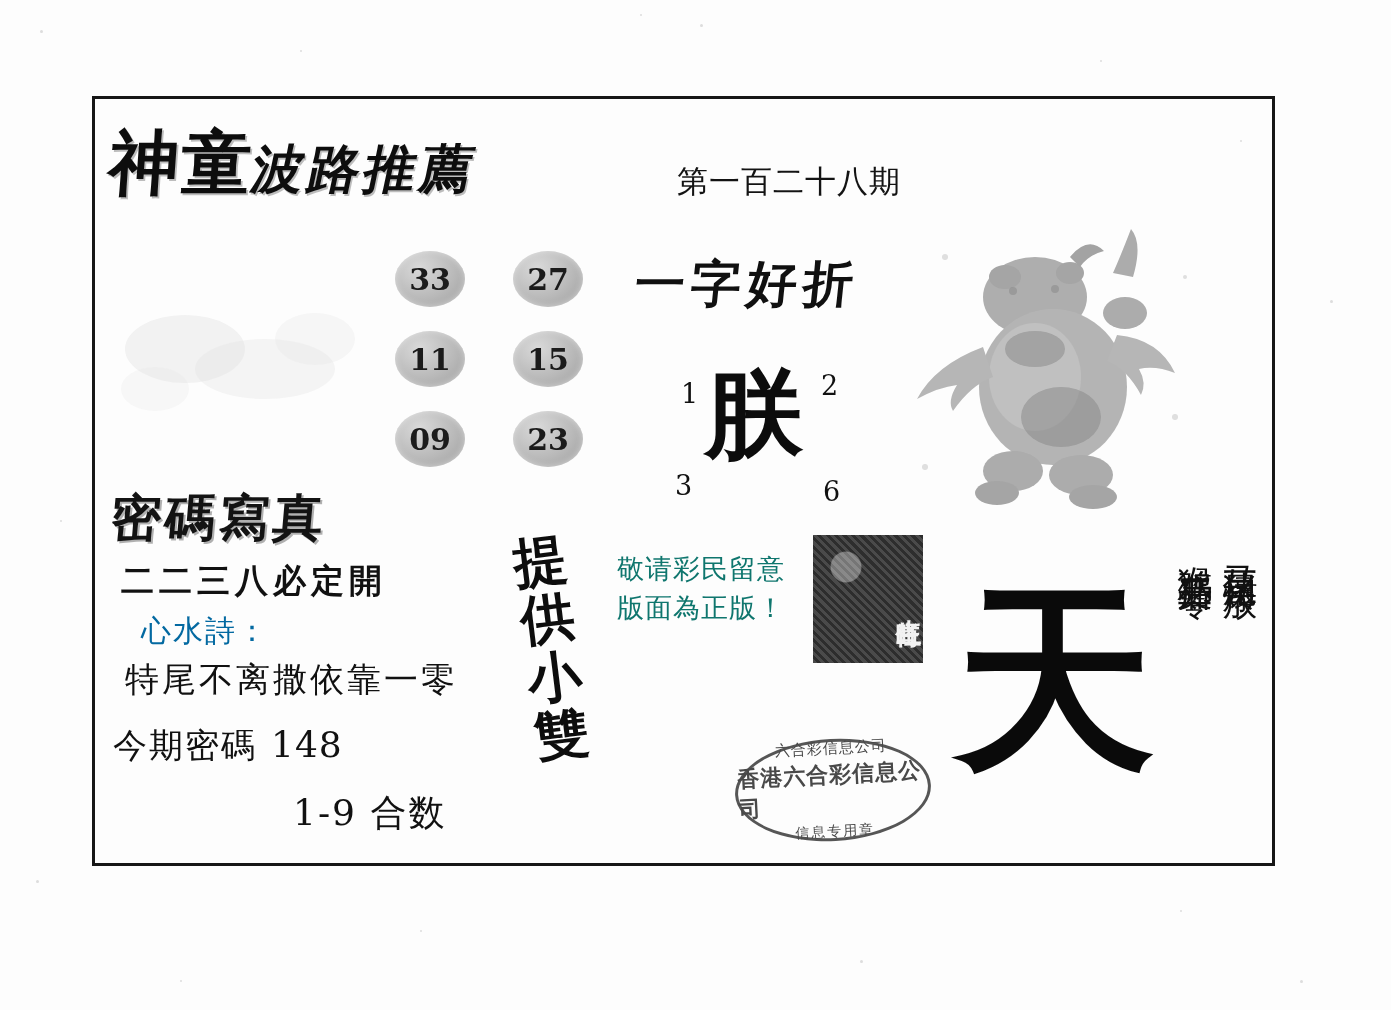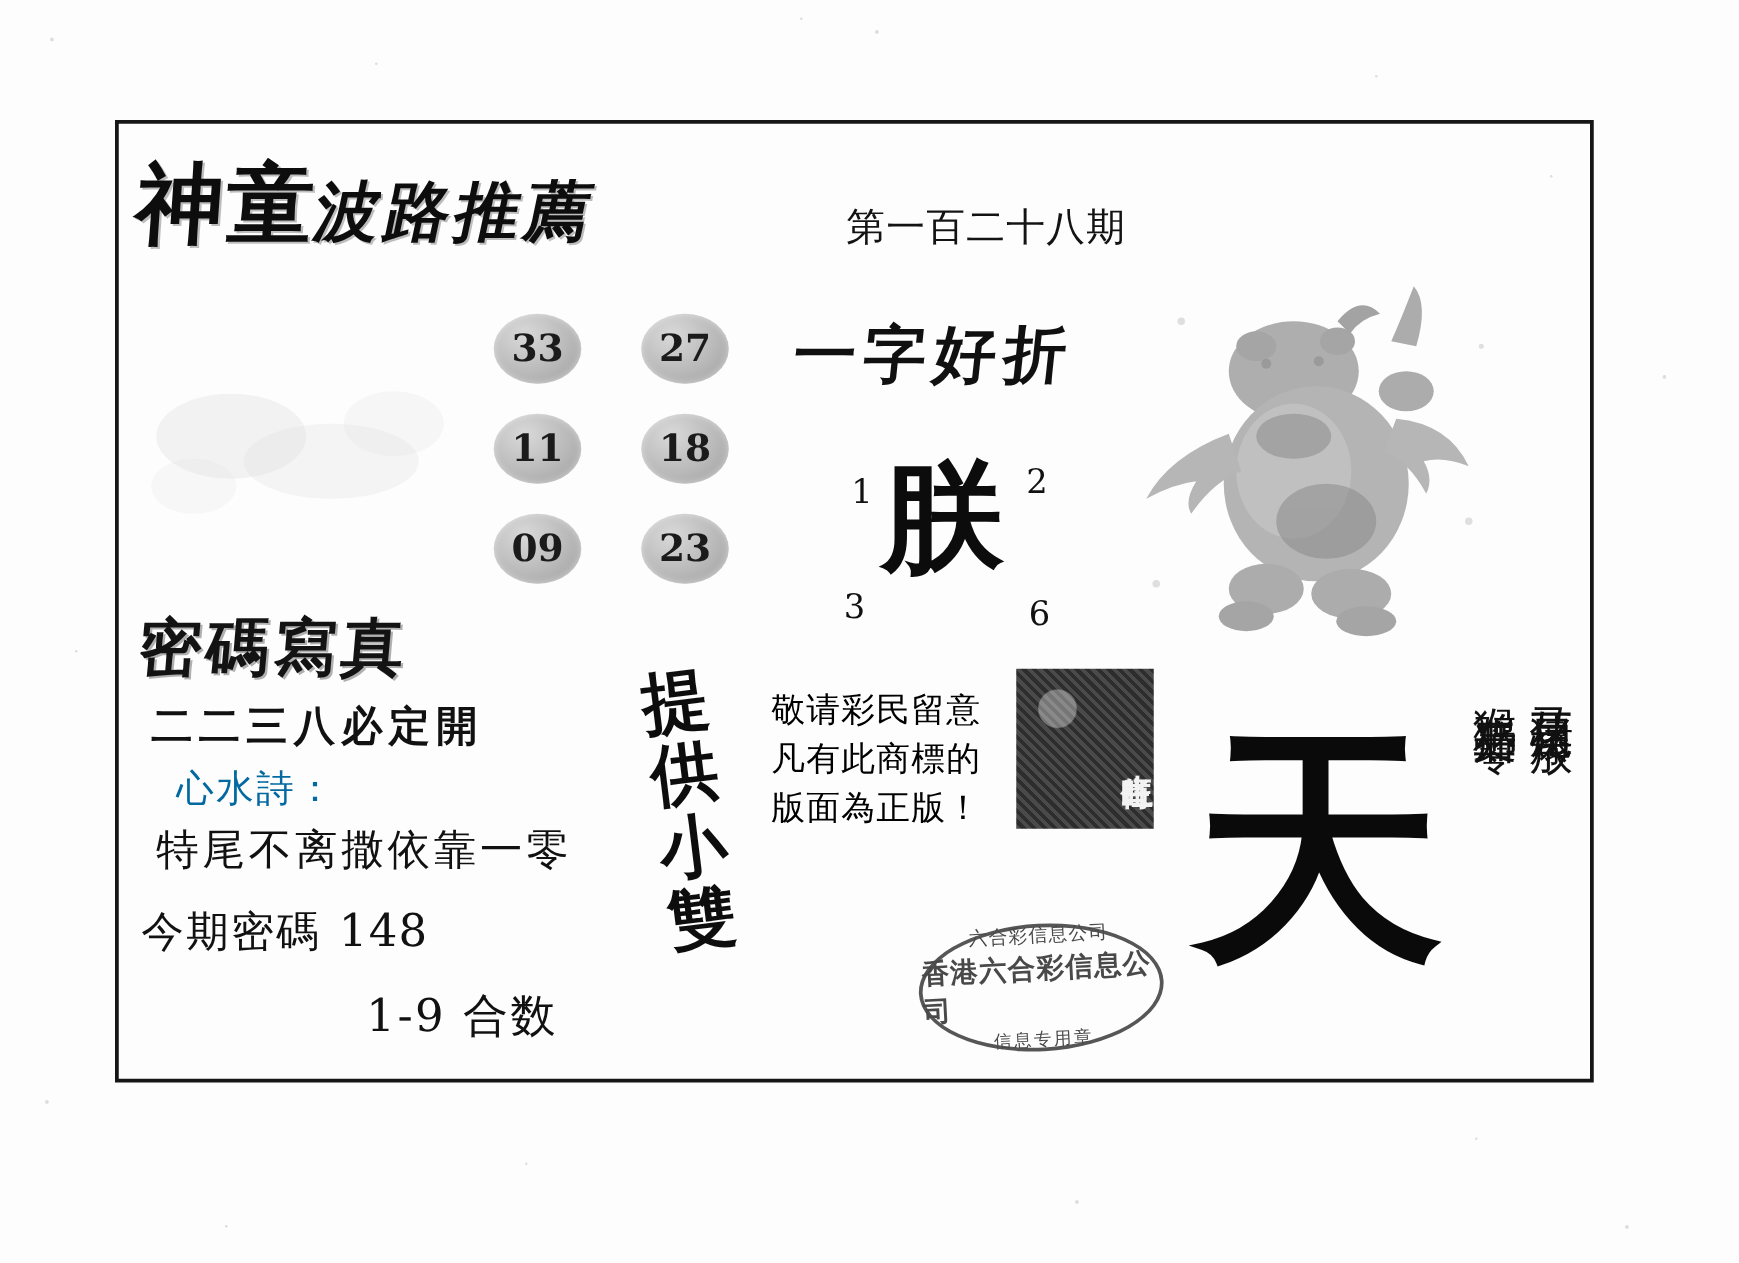--- a/index.html
+++ b/index.html
@@ -230,21 +230,21 @@
   }
 
   
   .notice {
     position: absolute;
     left: 522px;
     top: 450px;
     font-family: "DejaVu Serif", serif;
     font-size: 27px;
     line-height: 1.45;
-    color: #000000;
+    color: #0f766e;
     letter-spacing: 1px;
   }
 
   
   .seal-square {
     position: absolute;
     left: 718px;
     top: 436px;
     width: 110px;
     height: 128px;
@@ -379,21 +379,21 @@
     <span class="big">神童</span><span class="mid">波路推薦</span>
   </div>
 
   <div class="issue">第一百二十八期</div>
 
   <div class="balls">
     <div class="ball c1 r1">33</div>
     <div class="ball c1 r2">11</div>
     <div class="ball c1 r3">09</div>
     <div class="ball c2 r1">27</div>
-    <div class="ball c2 r2">18</div>
+    <div class="ball c2 r2">15</div>
     <div class="ball c2 r3">23</div>
   </div>
 
   <div class="phrase">一字好折</div>
 
   <div class="bigchar">
     <div class="cor c-tl">1</div>
     <div class="cor c-tr">2</div>
     <div class="glyph">朕</div>
     <div class="cor c-bl">3</div>
@@ -437,21 +437,20 @@
   <div class="poem-line">特尾不离撒依靠一零</div>
   <div class="code-line">
     <span>今期密碼</span><span class="num">148</span>
   </div>
   <div class="sum-line">1-9 合数</div>
 
   <div class="vert-offer">提供小雙</div>
 
   <div class="notice">
     <div>敬请彩民留意</div>
-    <div>凡有此商標的</div>
     <div>版面為正版！</div>
   </div>
 
   <div class="seal-square">生肖旺</div>
 
   <div class="seal-oval">
     <div class="top">六合彩信息公司</div>
     <div class="mid">香港六合彩信息公司</div>
     <div class="bot">信息专用章</div>
   </div>

